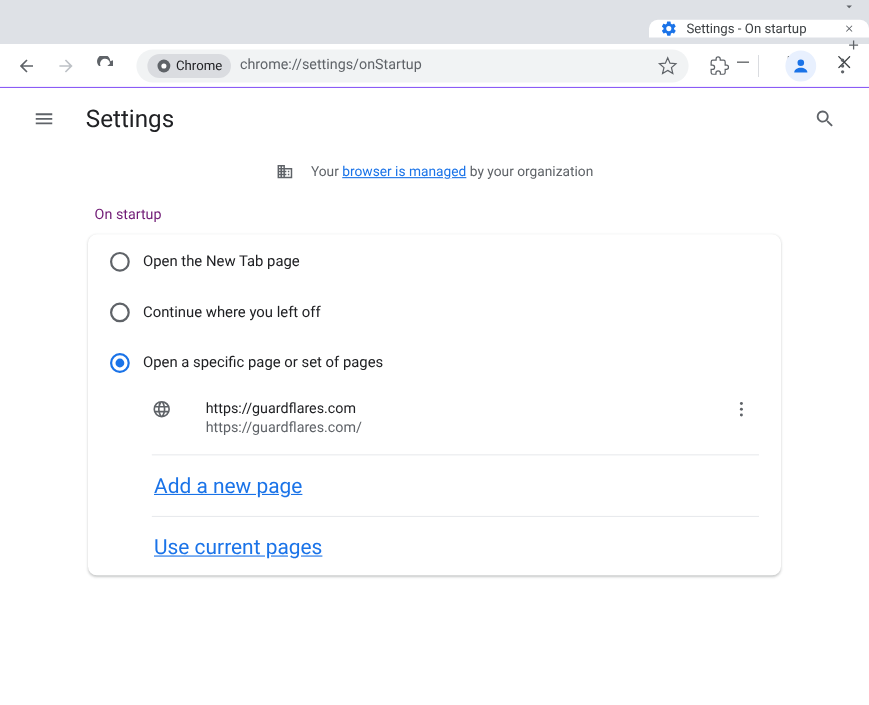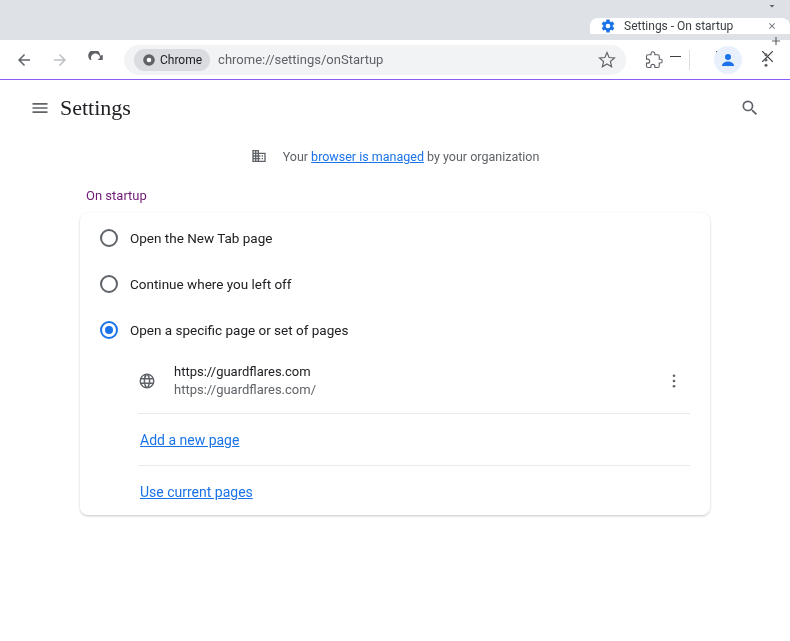--- a/index.html
+++ b/index.html
@@ -23,43 +23,43 @@
 .omnibox { flex: 1; height: 30px; background: #f1f3f4; border-radius: 15px; display: flex; align-items: center; padding: 0 10px; margin: 0 8px; gap: 8px; }
 .omni-chip { background: #dadce0; border-radius: 12px; height: 22px; display: flex; align-items: center; padding: 0 8px; gap: 4px; font-size: 12px; color: #202124; }
 .omni-url { font-size: 13px; color: #5f6368; flex: 1; }
 .omni-star { color: #5f6368; }
 .toolbar-icon { width: 32px; height: 32px; display: flex; align-items: center; justify-content: center; color: #5f6368; }
 .profile-icon { width: 28px; height: 28px; border-radius: 50%; background: #e8f0fe; display: flex; align-items: center; justify-content: center; margin: 0 4px; }
 
 
 .settings-header { height: 56px; display: flex; align-items: center; padding: 0 20px; }
 .hamburger { width: 40px; height: 40px; display: flex; align-items: center; justify-content: center; color: #5f6368; }
-.settings-title { font-size: 22px; color: #202124; margin-left: 0; font-family: Liberation Serif, serif; }
+.settings-title { font-size: 22px; color: #202124; margin-left: 18px; }
 .header-search { margin-left: auto; width: 40px; height: 40px; display: flex; align-items: center; justify-content: center; color: #5f6368; }
 
 
 .managed-banner { display: flex; align-items: center; justify-content: center; gap: 16px; padding: 12px 0; font-size: 12.5px; color: #5f6368; }
 .managed-banner a { color: #1a73e8; text-decoration: underline; }
 
 
 .content { padding: 0 80px; }
 .section-title { font-size: 13px; color: #701a75; padding: 12px 6px 10px; }
 .card { background: #fff; border-radius: 8px; box-shadow: 0 1px 2px rgba(60,64,67,.2), 0 1px 3px rgba(60,64,67,.1); padding: 2px 0; }
 .radio-row { display: flex; align-items: center; padding: 14px 20px; gap: 12px; font-size: 13.5px; color: #202124; }
 .radio { width: 18px; height: 18px; border: 2px solid #5f6368; border-radius: 50%; position: relative; flex-shrink: 0; }
 .radio.selected { border-color: #1a73e8; }
 .radio.selected::after { content: ""; position: absolute; width: 8px; height: 8px; background: #1a73e8; border-radius: 50%; top: 3px; left: 3px; }
-.page-entry { display: flex; align-items: center; padding: 10px 20px 10px 58px; gap: 18px; }
+.page-entry { display: flex; align-items: flex-start; padding: 10px 20px 10px 58px; gap: 31px; }
 .page-favicon { width: 18px; height: 18px; color: #5f6368; flex-shrink: 0; }
 .page-text { flex: 1; font-size: 13px; color: #5f6368; line-height: 1.4; }
 .page-text .p-title { color: #202124; }
 .page-menu { width: 32px; color: #5f6368; display: flex; align-items: center; justify-content: center; }
 .divider { height: 1px; background: #e8eaed; margin: 4px 20px 4px 58px; }
 .link-row { padding: 12px 20px 12px 60px; }
-.link-row a { font-size: 14px; color: #1a73e8; }
+.link-row a { font-size: 19px; color: #1a73e8; }
 
 svg { display: block; }
 </style>
 </head>
 <body>
 
 <div class="title-bar">
   <div class="tab-dropdown">
     <svg width="12" height="12" viewBox="0 0 24 24">
         <path d="M7 10l5 5 5-5z" fill="#5f6368"></path>

